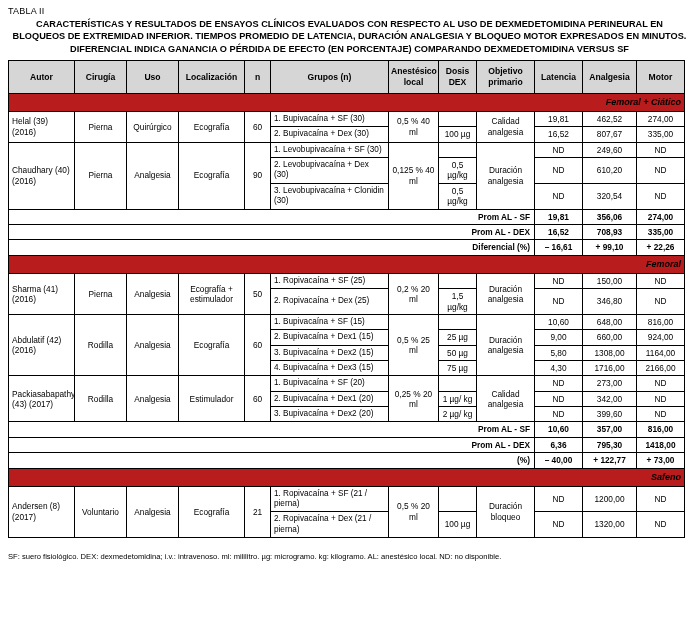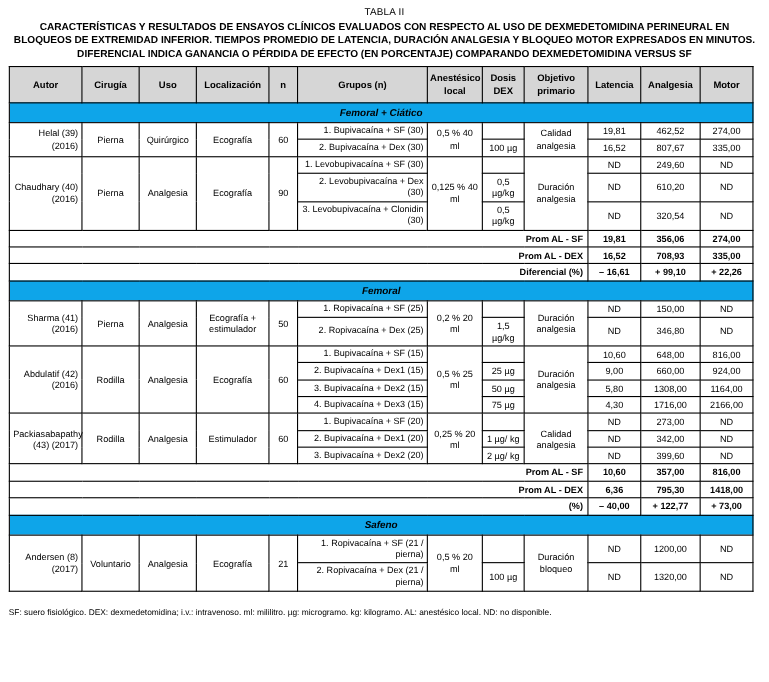--- a/index.html
+++ b/index.html
@@ -3,21 +3,21 @@
 <meta charset="utf-8">
 <style>
   html,body{margin:0;padding:0;background:#ffffff;}
   body{
     font-family:"Liberation Sans", sans-serif;
     color:#000;
     width:699px;
   }
   .page{width:699px;box-sizing:border-box;padding:6px 8px 4px 8px;}
   .tbl-label{
-    text-align:center;font-size:9px;letter-spacing:.2px;margin-bottom:2px;
+    font-size:9px;letter-spacing:.2px;margin-bottom:2px;
   }
   .tbl-caption{
     text-align:center;font-size:9.2px;line-height:1.35;font-weight:bold;
     margin:0 4px 5px 4px;
   }
   table{
     border-collapse:collapse;width:577px;table-layout:fixed;
     border:1px solid #000;
   }
   th,td{
@@ -28,24 +28,24 @@
     line-height:1.25;
   }
   thead th{
     background:#d6d6d6;
     text-align:center;
     font-weight:bold;
     font-size:8.6px;
     padding:5px 2px;
   }
   td.c{text-align:center;}
-  td.l{text-align:right;}
+  td.l{text-align:left;}
   .sec{
-    background:#0ea5e9;
-    text-align:center;
+    background:#b91c1c;
+    text-align:right;
     font-style:italic;
     font-weight:bold;
     font-size:9px;
     padding:3px;
     margin-left:47px;
   }
   .prom td{font-weight:bold;}
   .prom .lbl{text-align:right;padding-right:4px;}
   .numbold{font-weight:bold;}
   .footnote{

